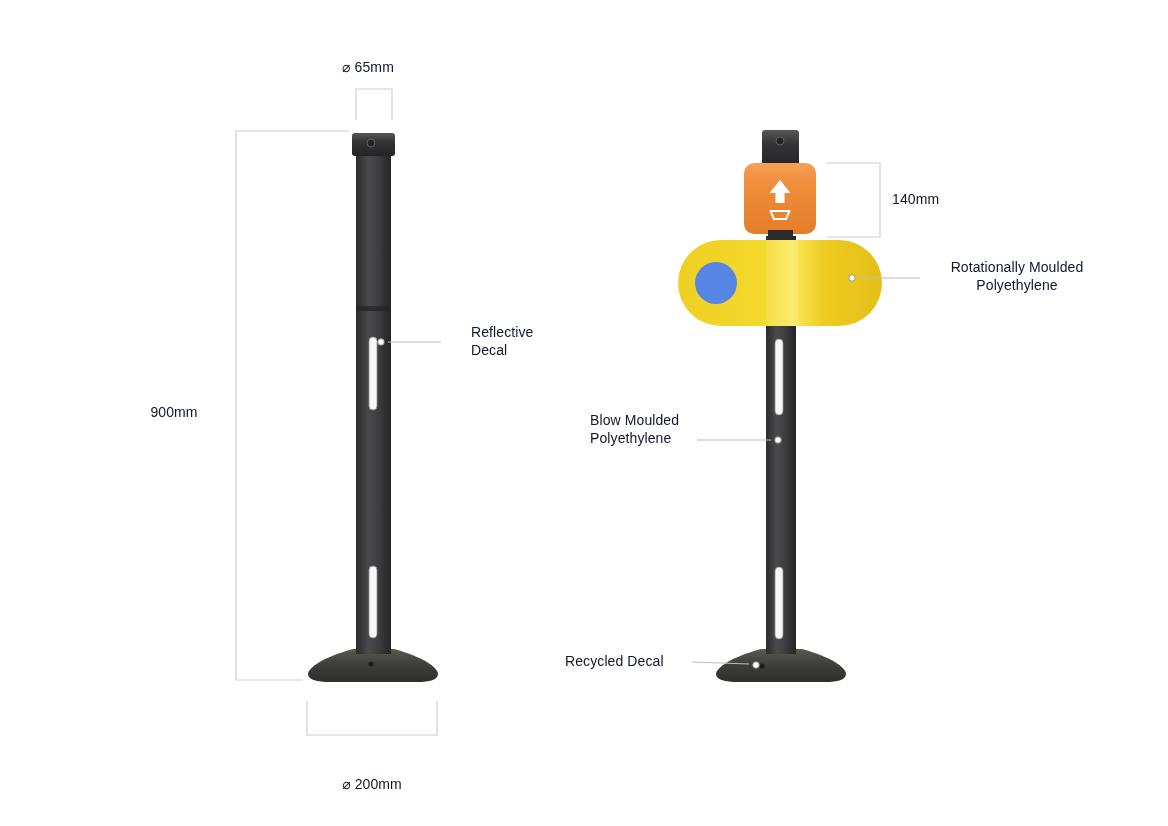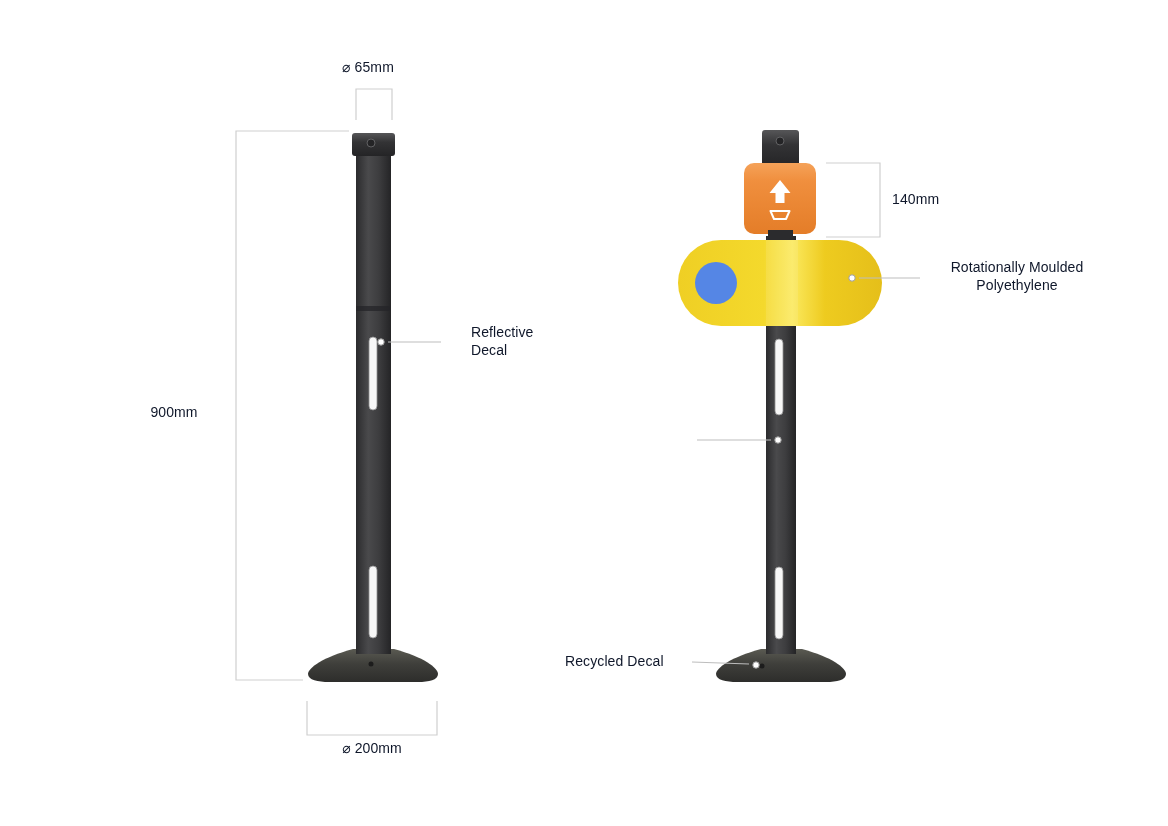--- a/index.html
+++ b/index.html
@@ -123,24 +123,25 @@
     <g>
       <line x1="692" y1="662" x2="749" y2="664" stroke="#bdbdbd" stroke-width="1"></line>
       <circle cx="756" cy="665" r="3.2" fill="#ffffff" stroke="#9b9b9b" stroke-width="1"></circle>
     </g>
   </svg>
 
   <div class="lbl center" style="left:308px; top:59px; width:120px;">⌀ 65mm</div>
 
   <div class="lbl right" style="left:128px; top:404px; width:92px;">900mm</div>
 
-  <div class="lbl center" style="left:312px; top:740px; width:120px;">⌀ 200mm</div>
+  <div class="lbl center" style="left:312px; top:776px; width:120px;">⌀ 200mm</div>
 
   <div class="lbl" style="left:471px; top:324px; width:96px;">Reflective Decal</div>
 
   <div class="lbl nowrap" style="left:892px; top:191px;">140mm</div>
 
   <div class="lbl" style="left:928px; top:259px; width:178px;text-align:center;">Rotationally Moulded Polyethylene</div>
 
+  <div class="lbl" style="left:590px; top:412px; width:120px;">Blow Moulded Polyethylene</div>
 
   <div class="lbl nowrap" style="left:565px; top:653px;">Recycled Decal</div>
 
 </div>
 
 </body></html>

